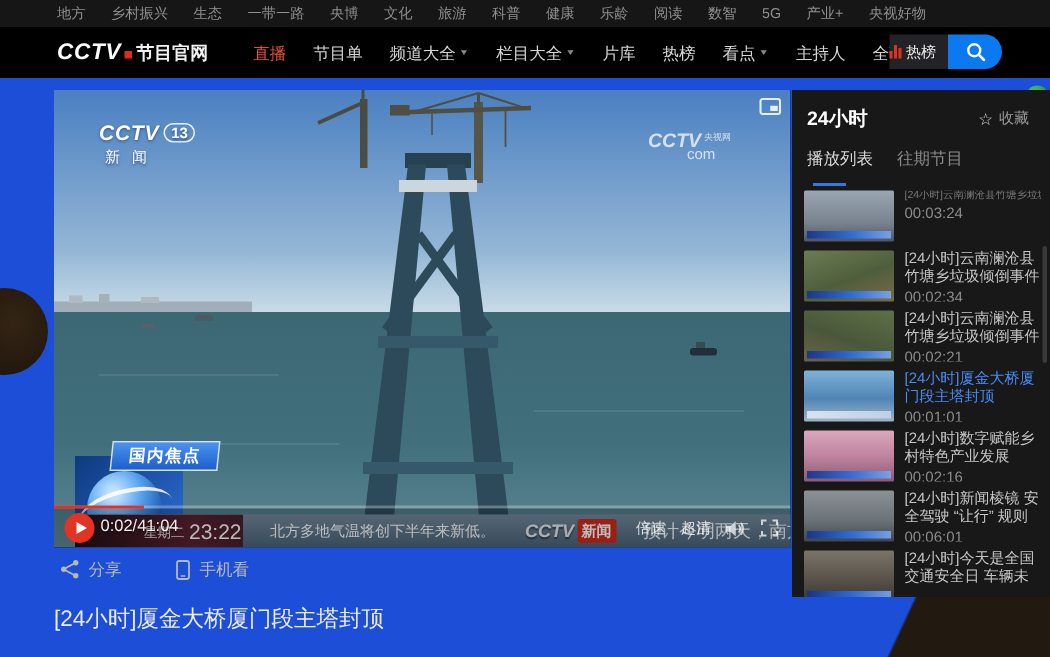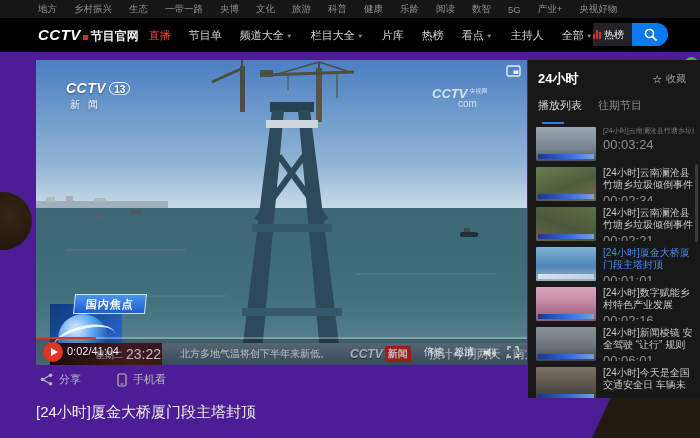--- a/index.html
+++ b/index.html
@@ -1,18 +1,18 @@
 <!DOCTYPE html>
 <html><head>
 <meta charset="utf-8">
 <style>
   * { margin:0; padding:0; box-sizing:border-box; }
   html,body { background:#000; }
   body { font-family:"Liberation Sans","DejaVu Sans",sans-serif; }
-  .stage { position:relative; width:700px; height:438px; overflow:hidden; background:#4c1d95; }
+  .stage { position:relative; width:700px; height:438px; overflow:hidden; background:#1d4ed8; }
 
   
   .deco-corner { position:absolute; right:0; bottom:0; width:160px; height:90px;
     background:linear-gradient(115deg, transparent 46%, #221a10 47%); z-index:0; }
   .deco-circle { position:absolute; left:-26px; top:192px; width:58px; height:58px; border-radius:50%;
     background:radial-gradient(circle at 60% 40%, #342414, #1b130b); z-index:0; }
   .deco-dot { position:absolute; left:684px; top:57px; width:15px; height:15px; border-radius:50%;
     background:radial-gradient(circle at 35% 30%, #49c06a, #1f7d3c); z-index:1; }
 
   
@@ -20,21 +20,21 @@
     display:flex; align-items:center; gap:17px; padding-left:38px; z-index:5; }
   .topbar span { font-size:9.5px; color:#8f8f8f; white-space:nowrap; cursor:pointer; }
 
   
   .mainnav { position:absolute; left:0; top:18px; width:700px; height:34px; background:#000;
     display:flex; align-items:center; z-index:5; }
   .logo { display:flex; align-items:baseline; margin-left:38px; }
   .logo .cctv { color:#fff; font-weight:800; font-size:15px; letter-spacing:0.5px; font-style:italic; }
   .logo .reddot { width:5px; height:5px; background:#e02a1a; display:inline-block; margin:0 3px 0 2px; }
   .logo .suffix { color:#f0f0f0; font-size:12px; font-weight:700; }
-  .mlinks { display:flex; align-items:center; gap:18px; margin-left:10px; }
+  .mlinks { display:flex; align-items:center; gap:18px; margin-left:30px; }
   .mlink { font-size:11px; color:#d6d6d6; white-space:nowrap; cursor:pointer; display:flex; align-items:center; gap:2px; }
   .mlink.red { color:#e0503c; }
   .caret { font-size:7px; color:#888; transform:scaleY(0.8); }
   .searchwrap { position:absolute; right:32px; top:5px; display:flex; align-items:center; }
   .searchbox { width:132px; height:23px; background:#232327; border:none; border-radius:12px 0 0 12px;
     color:#bbb; font-size:10px; padding-left:14px; outline:none; }
   .searchbox::placeholder { color:#777; }
   .hotzone { height:23px; background:#232327; display:flex; align-items:center; gap:3px; padding-right:8px; cursor:pointer; }
   .hotbars { display:flex; align-items:flex-end; gap:1px; height:9px; }
   .hotbars i { width:2px; background:#e0301e; display:block; }
@@ -121,21 +121,21 @@
   .sb-tab.active::after { content:""; position:absolute; left:4px; bottom:0; width:22px; height:2px; background:#2f7ae5; }
   .sb-list { position:relative; }
   .sb-item { display:flex; gap:7px; padding:3px 6px 3px 8px; height:40px; cursor:pointer; }
   .thumb { position:relative; width:60px; height:34px; flex:0 0 auto; overflow:hidden; border-radius:1px; }
   .thumb::after { content:""; position:absolute; left:2px; right:2px; bottom:2px; height:5px;
     background:linear-gradient(90deg,#14348c,#2f6fe0 55%,#7aa6ef); opacity:.92; }
   .thumb.lightband::after { background:linear-gradient(90deg,#dfe8f2,#c2d4e6); }
   .sb-item .txt { width:94px; overflow:hidden; }
   .sb-item .t { font-size:10px; line-height:12px; color:#c6c6c6; max-height:24px; overflow:hidden; }
   .sb-item.active .t { color:#4a8cf5; }
-  .sb-item .d { font-size:13px; color:#8d8d8d; margin-top:2px; }
+  .sb-item .d { font-size:10px; color:#8d8d8d; margin-top:2px; }
   .sb-item.clip .t { font-size:7px; line-height:8px; color:#7a7a7a; white-space:nowrap; max-height:8px; }
   .sb-scroll { position:absolute; right:2px; top:104px; width:3px; height:78px; background:#3a3a3a; border-radius:2px; cursor:pointer; }
 </style>
 </head>
 <body>
 
 <div class="stage">
 
   <div class="deco-corner"></div>
   <div class="deco-circle"></div>

